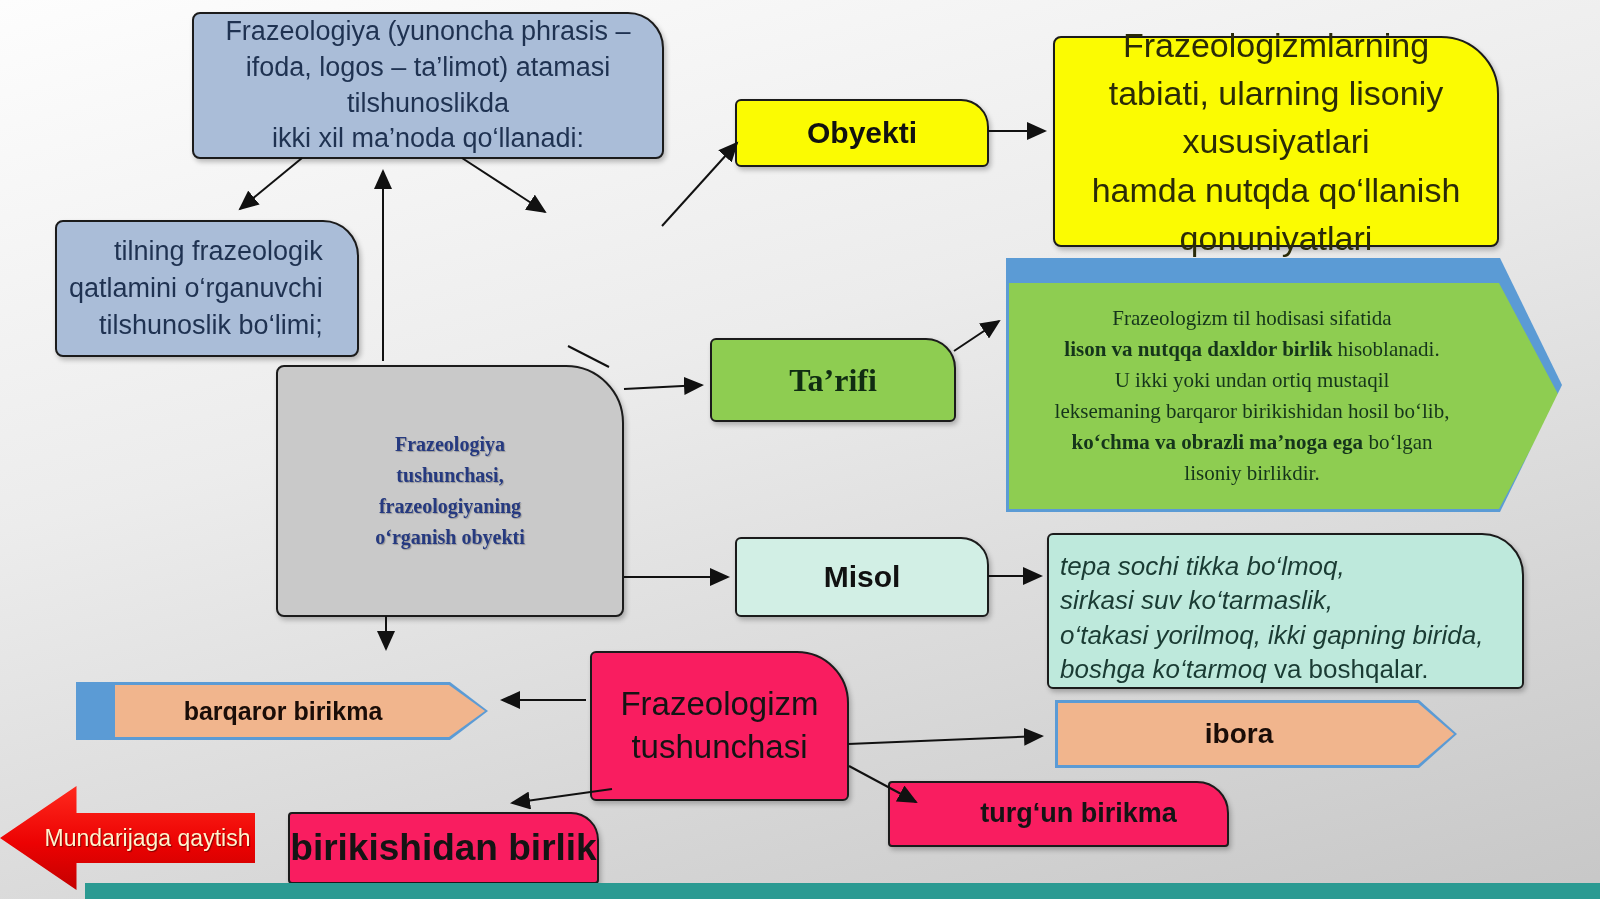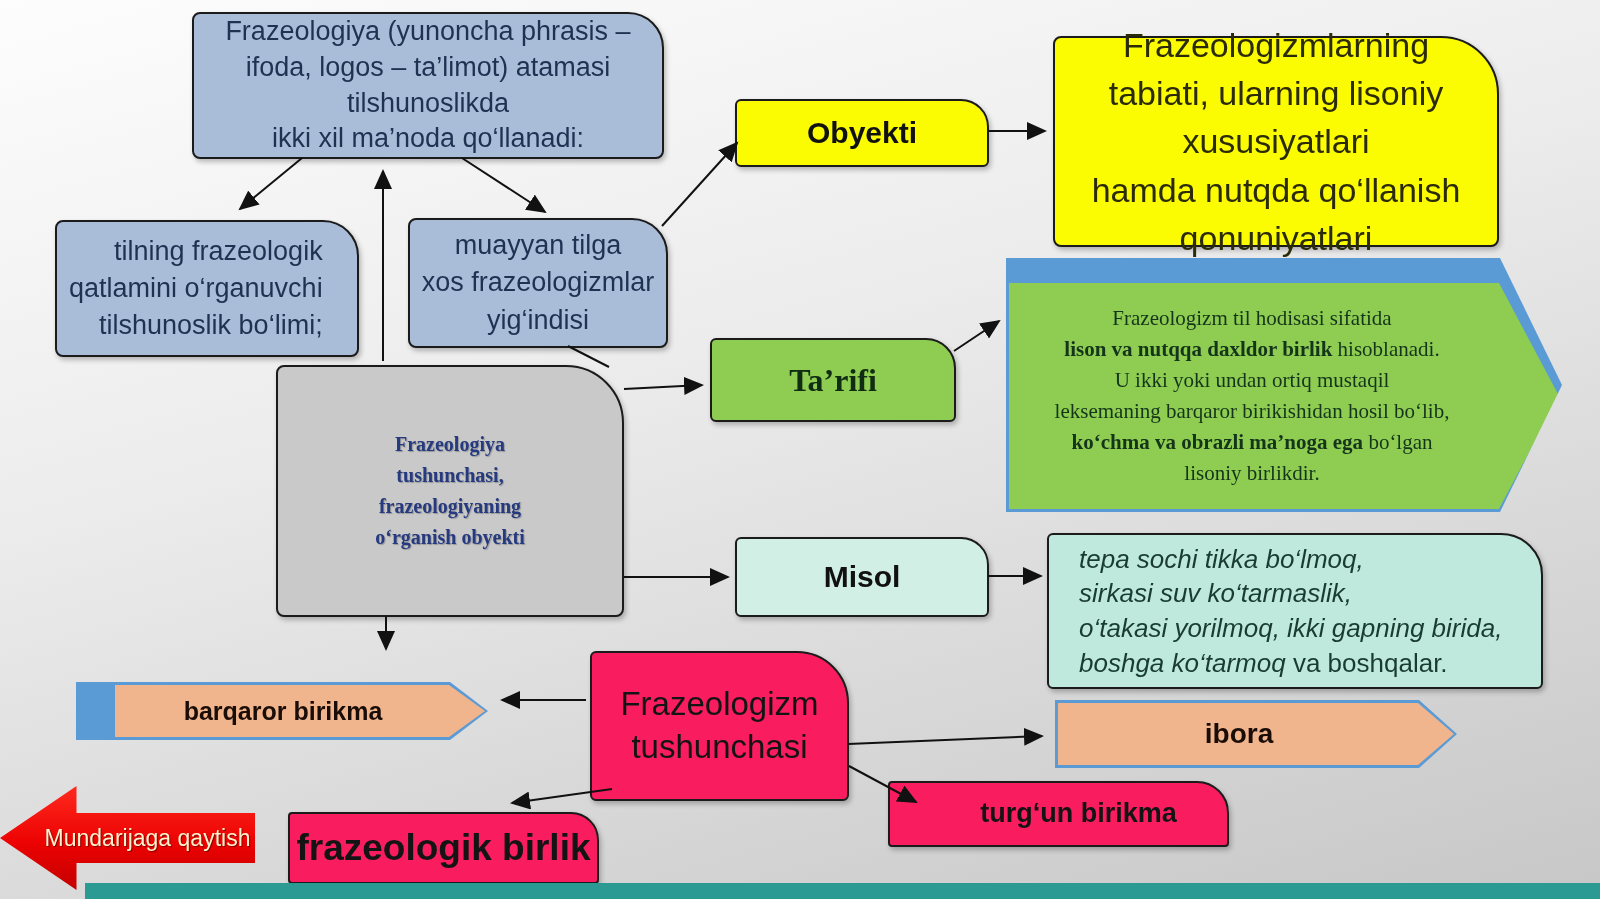--- a/index.html
+++ b/index.html
@@ -45,21 +45,21 @@
   }
   .pent-text{
     font-family:"Liberation Serif",serif;font-size:21px;color:#15351b;
     line-height:1.48;text-align:center;white-space:pre;padding:6px 72px 6px 8px;
   }
   
   #misol-box{left:735px;top:537px;width:250px;height:76px;background:#d2efe5;border-radius:6px 28px 6px 6px;font-weight:bold;font-size:30px;color:#111;}
   #cyan-box{
     left:1047px;top:533px;width:462px;height:152px;background:#bee9dc;
     border-radius:6px 42px 6px 6px;font-size:26px;color:#1a3b33;
-    justify-content:flex-start;text-align:left;padding-left:30px;line-height:1.33;overflow:visible;
+    justify-content:flex-start;text-align:left;padding-left:11px;line-height:1.33;overflow:visible;align-items:flex-end;
   }
   
   .pinkbox{background:#f91d60;color:#141414;}
   #pink-main{left:590px;top:651px;width:255px;height:146px;border-radius:6px 52px 6px 6px;font-size:33px;line-height:1.3;}
   #frazeologik-box{left:288px;top:812px;width:307px;height:68px;border-radius:4px 28px 4px 4px;font-weight:bold;font-size:37px;overflow:visible;}
   #turgun-box{left:888px;top:781px;width:297px;height:62px;border-radius:4px 32px 4px 4px;font-weight:bold;font-size:27px;padding-left:40px;}
   
   .sal-outer{
     background:#5b9bd5;
     clip-path:polygon(0 0,calc(100% - 38px) 0,100% 50%,calc(100% - 38px) 100%,0 100%);
@@ -98,23 +98,20 @@
 
   <div id="top-box" class="box bluebox">Frazeologiya (yunoncha phrasis –
 ifoda, logos – ta’limot) atamasi
 tilshunoslikda
 ikki xil ma’noda qo‘llanadi:</div>
 
   <div id="left-box" class="box bluebox">tilning frazeologik
 qatlamini o‘rganuvchi
 tilshunoslik bo‘limi;</div>
 
-  <div id="mid-box" class="box bluebox">muayyan tilga
-xos frazeologizmlar
-yig‘indisi</div>
 
   <div id="center-box" class="box">Frazeologiya
 tushunchasi,
 frazeologiyaning
 o‘rganish obyekti</div>
 
   <div id="obyekti-box" class="box">Obyekti</div>
 
   <div id="yellow-big" class="box">Frazeologizmlarning
 tabiati, ularning lisoniy
@@ -146,21 +143,21 @@
 tushunchasi</div>
 
   <div id="barqaror-arrow" class="abs sal-outer">
     <div class="sal-inner">barqaror birikma</div>
   </div>
 
   <div id="ibora-arrow" class="abs sal-outer">
     <div class="sal-inner">ibora</div>
   </div>
 
-  <div id="frazeologik-box" class="box pinkbox">frazeologik birlik</div>
+  <div id="frazeologik-box" class="box pinkbox">birikishidan birlik</div>
 
   <div id="turgun-box" class="box pinkbox">turg‘un birikma</div>
 
   <div id="back-arrow" class="abs">Mundarijaga qaytish</div>
 
   <div id="teal-bar" class="abs"></div>
 
   <svg id="connectors" viewBox="0 0 1600 899">
     <defs>
       <marker id="ah" markerWidth="11" markerHeight="9" refX="9" refY="4.5" orient="auto">

